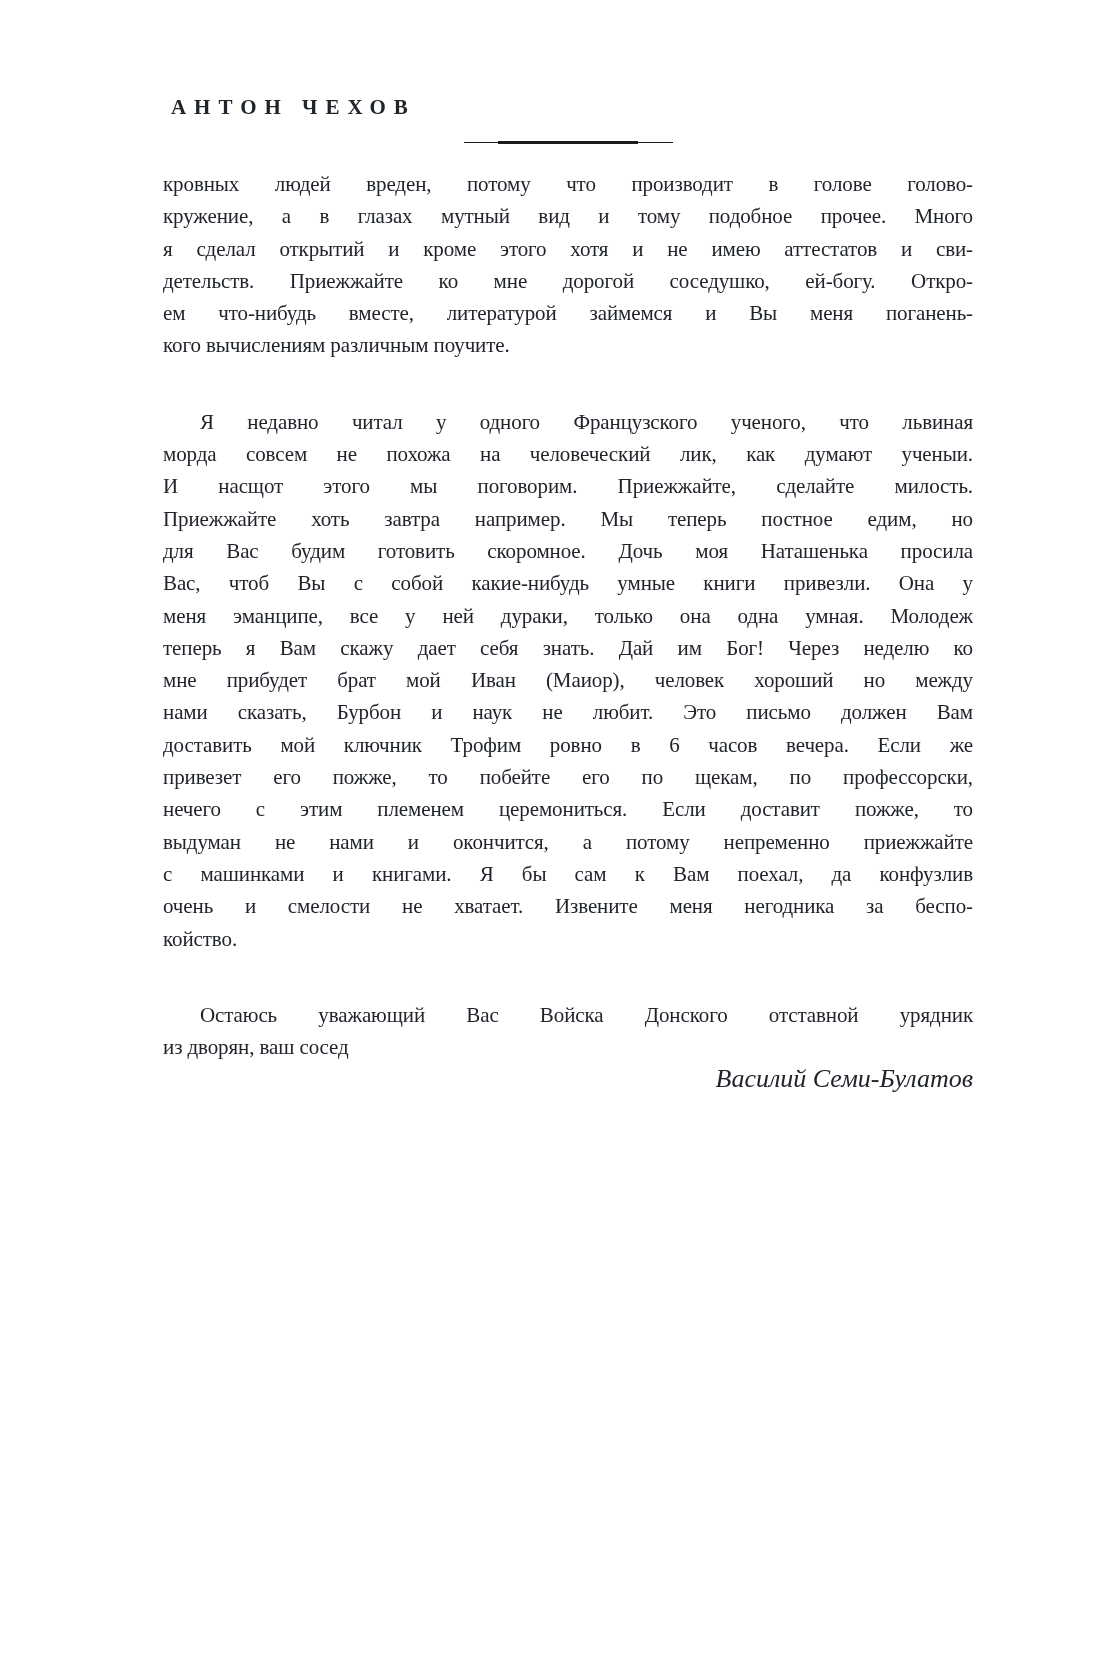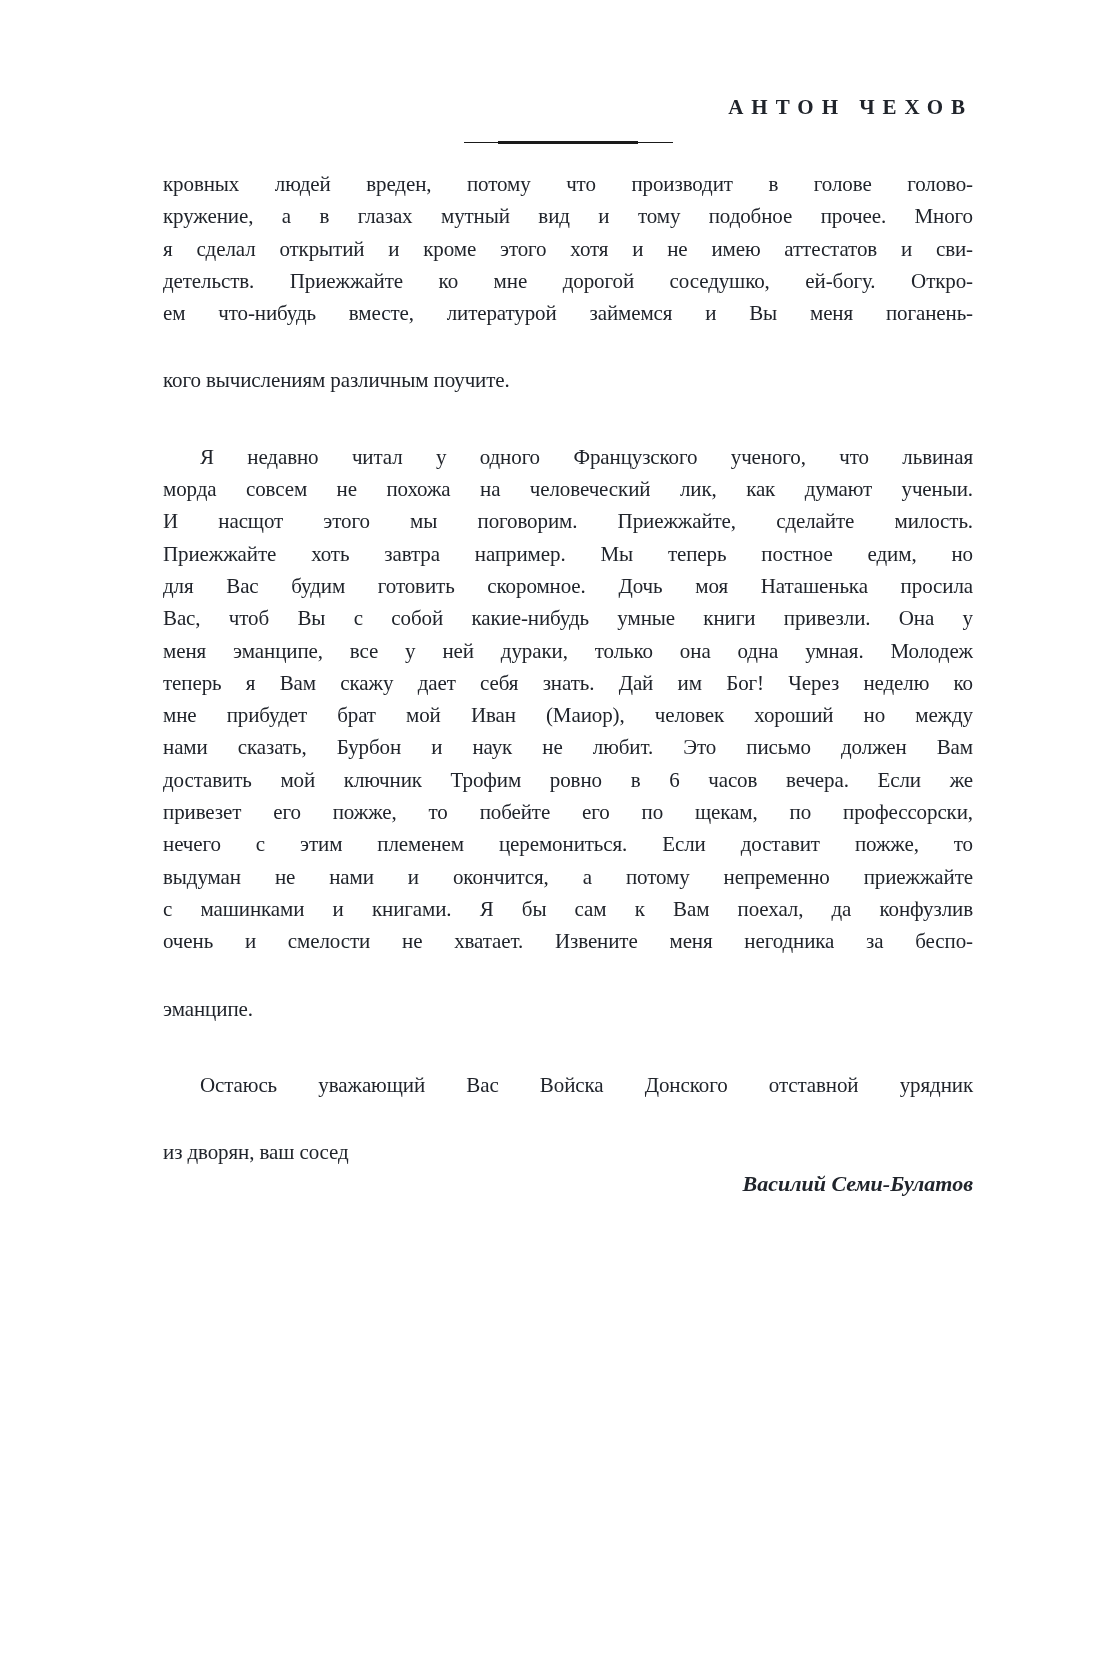--- a/index.html
+++ b/index.html
@@ -19,21 +19,21 @@
     font-family: "Liberation Serif", "DejaVu Serif", serif;
   }
   .content {
     position: absolute;
     left: 163px;
     top: 0;
     width: 810px;
   }
   .author-header {
     margin-top: 95px;
-    text-align: right;
+    text-align: left;
     font-size: 21px;
     font-weight: 700;
     letter-spacing: 0.38em;
     text-indent: 0.38em; 
     color: var(--text-color);
   }
   .ornament {
     margin: 21px auto 0 auto;
     width: 209px;
     height: 3px;
@@ -60,29 +60,27 @@
   .line {
     text-align: justify;
     text-align-last: justify;
   }
   .line.indent {
     text-indent: 37px;
     margin-top: 44px;
   }
   .line.para-last {
     text-align-last: left;
-    margin-top: 35px;
   }
   .signature {
-    font-size: 22px;
+    font-size: 26px;
     line-height: 32.3px;
     color: var(--text-color);
     text-align: right;
     font-style: italic;
-    font-weight: bold;
   }
 </style>
 </head>
 <body>
 
 <div class="page">
   <div class="content">
 
     <div class="author-header">АНТОН ЧЕХОВ</div>
 
@@ -108,21 +106,21 @@
         <div class="line">меня эманципе, все у ней дураки, только она одна умная. Молодеж</div>
         <div class="line">теперь я Вам скажу дает себя знать. Дай им Бог! Через неделю ко</div>
         <div class="line">мне прибудет брат мой Иван (Маиор), человек хороший но между</div>
         <div class="line">нами сказать, Бурбон и наук не любит. Это письмо должен Вам</div>
         <div class="line">доставить мой ключник Трофим ровно в 6 часов вечера. Если же</div>
         <div class="line">привезет его пожже, то побейте его по щекам, по профессорски,</div>
         <div class="line">нечего с этим племенем церемониться. Если доставит пожже, то</div>
         <div class="line">выдуман не нами и окончится, а потому непременно приежжайте</div>
         <div class="line">с машинками и книгами. Я бы сам к Вам поехал, да конфузлив</div>
         <div class="line">очень и смелости не хватает. Извените меня негодника за беспо-</div>
-        <div class="line para-last">эманципе.</div>
+        <div class="line para-last">койство.</div>
         <div class="line indent">Остаюсь уважающий Вас Войска Донского отставной урядник</div>
         <div class="line para-last">из дворян, ваш сосед</div>
       </div>
 
     <div class="signature">Василий Семи-Булатов</div>
 
   </div>
 </div>
 
 </body></html>

